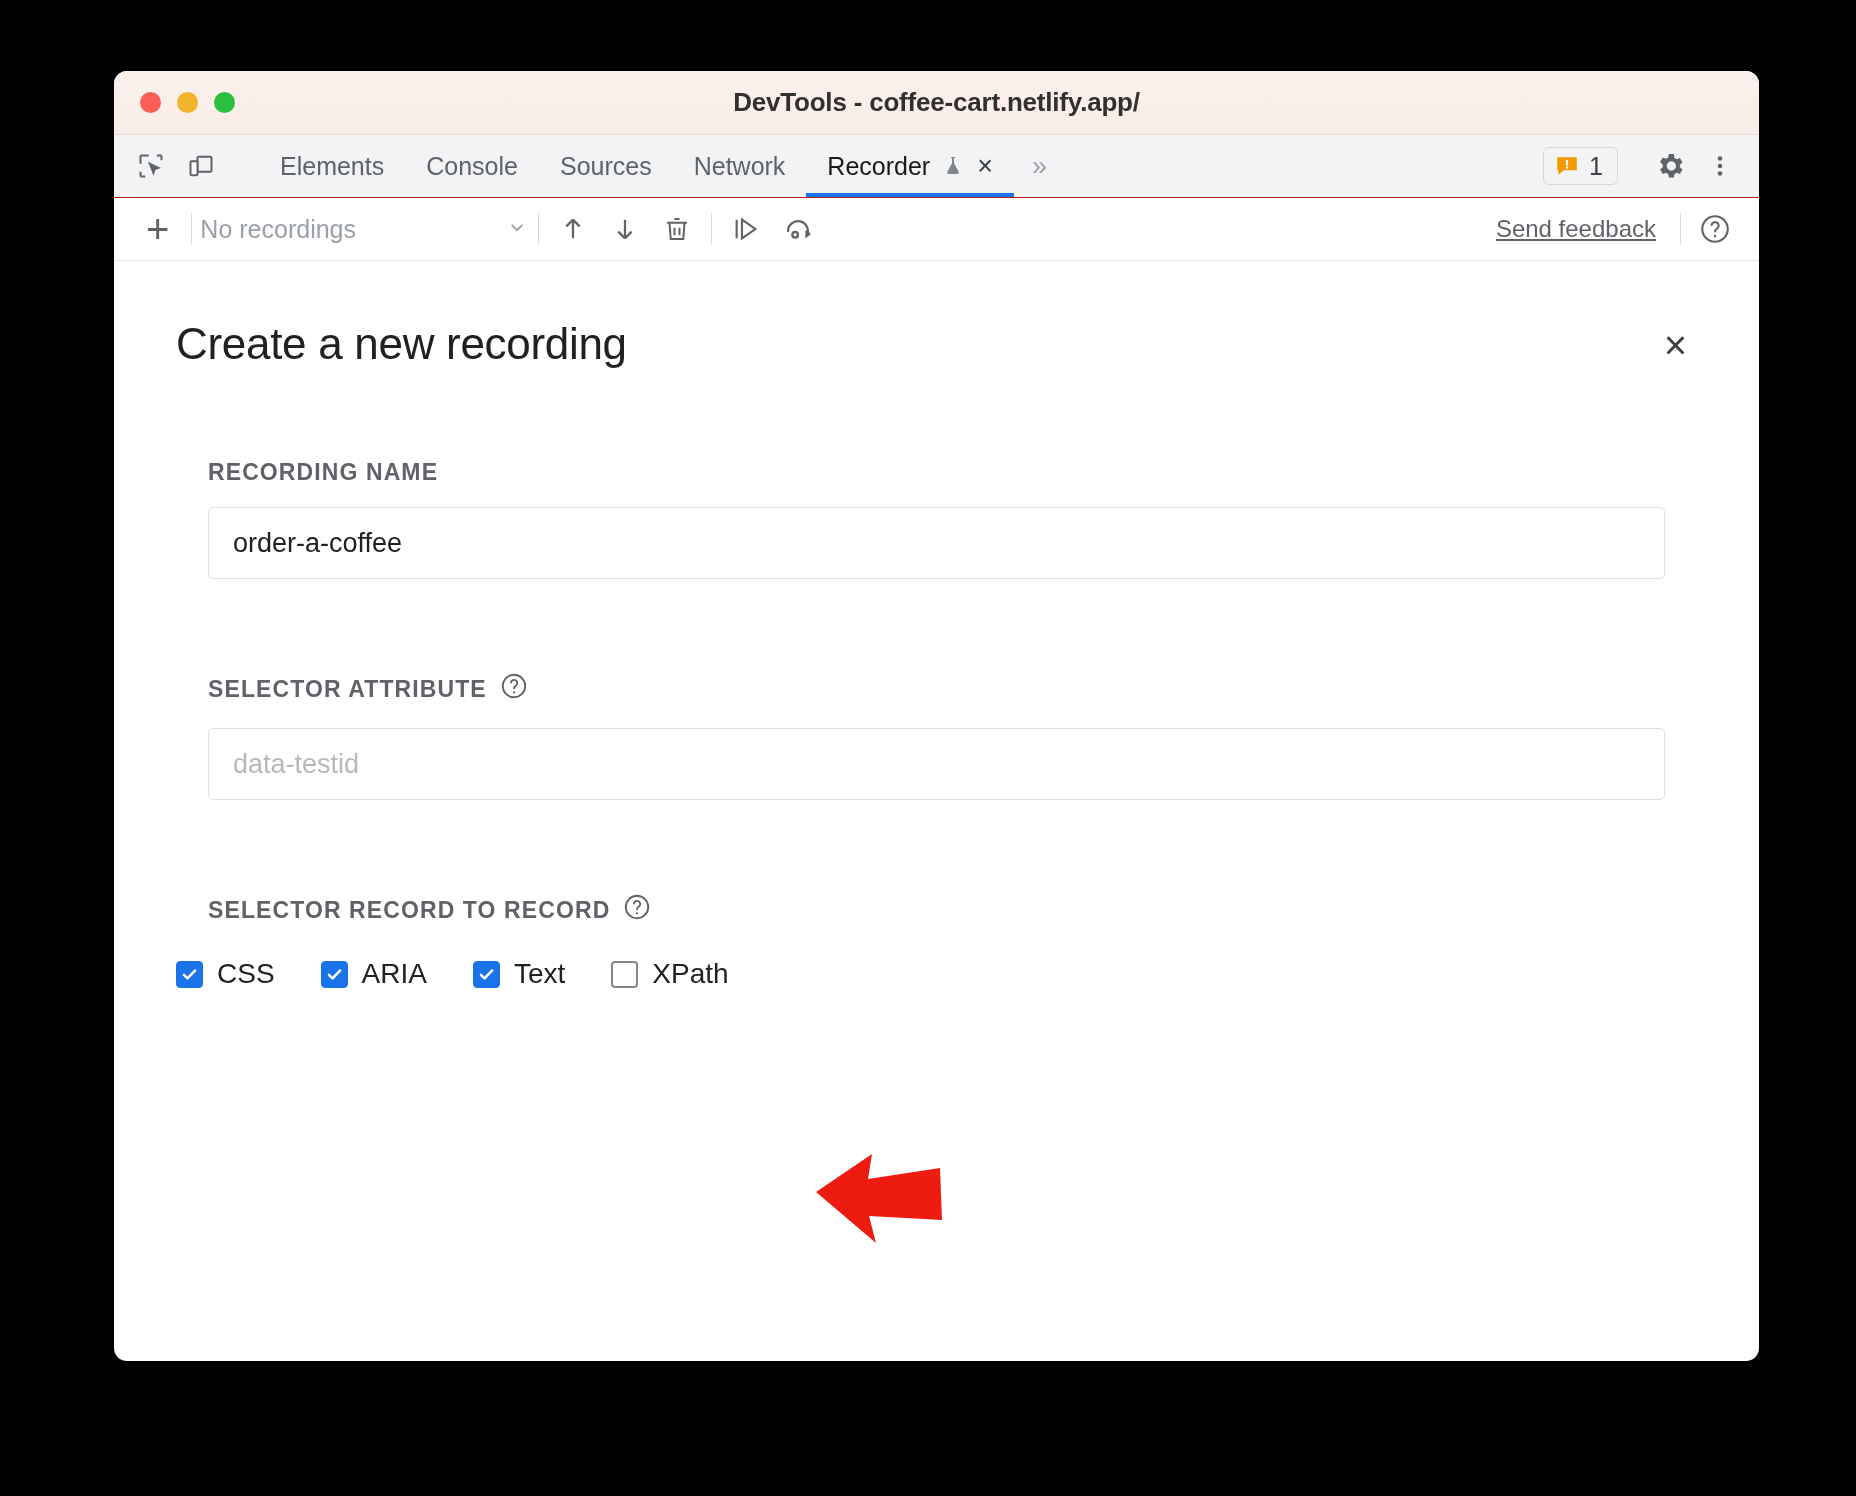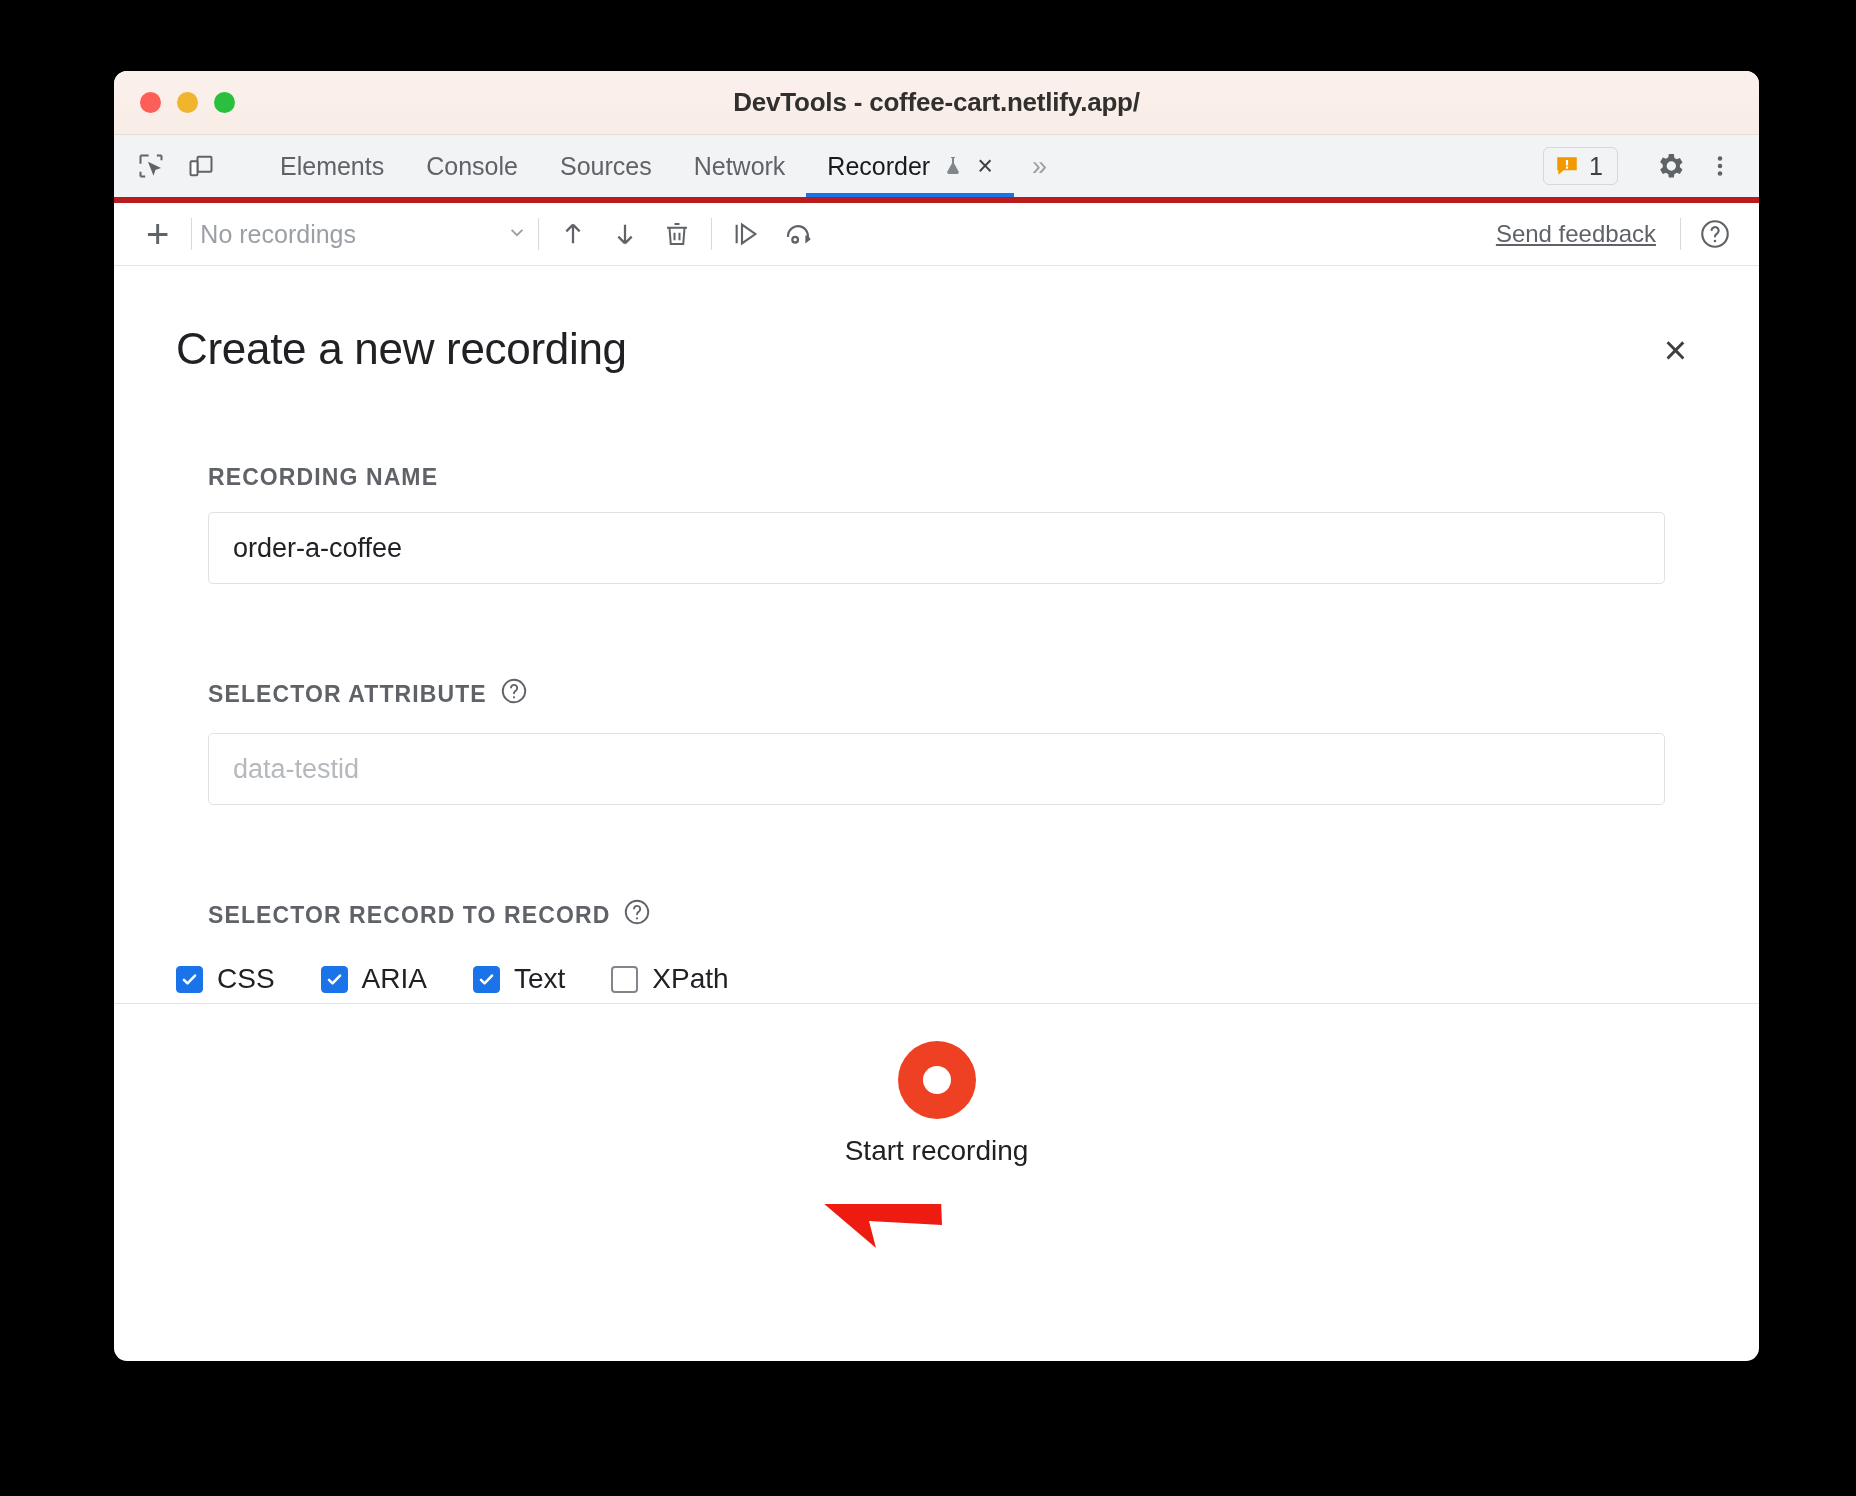--- a/index.html
+++ b/index.html
@@ -64,21 +64,21 @@
     font-size: 26px;
     font-weight: bold;
     color: #31302f;
     letter-spacing: -0.2px;
   }
 
   
   .tabbar {
     height: 62px;
     background: #f1f3f4;
-    border-bottom: 6px solid #b91c1c;
+    border-bottom: 1px solid #b91c1c;
     display: flex;
     align-items: stretch;
     position: relative;
   }
   .tb-left {
     display: flex;
     align-items: center;
     padding-left: 14px;
     gap: 4px;
   }
@@ -545,22 +545,16 @@
         <div class="check">
           <span class="box off"></span>
           <span>XPath</span>
         </div>
       </div>
 
       <svg class="arrow" viewBox="0 0 130 105">
         <path d="M2 46 L58 8 L54 33 L126 22 L128 74 L55 70 L62 97 Z" fill="#ee1c10"></path>
       </svg>
 
-      <div class="footer">
-        <div class="record-dot">
-          <div class="inner"></div>
-        </div>
-        <div class="record-label">Start recording</div>
-      </div>
     </div>
 
   </div>
 </div>
 
 </body></html>

